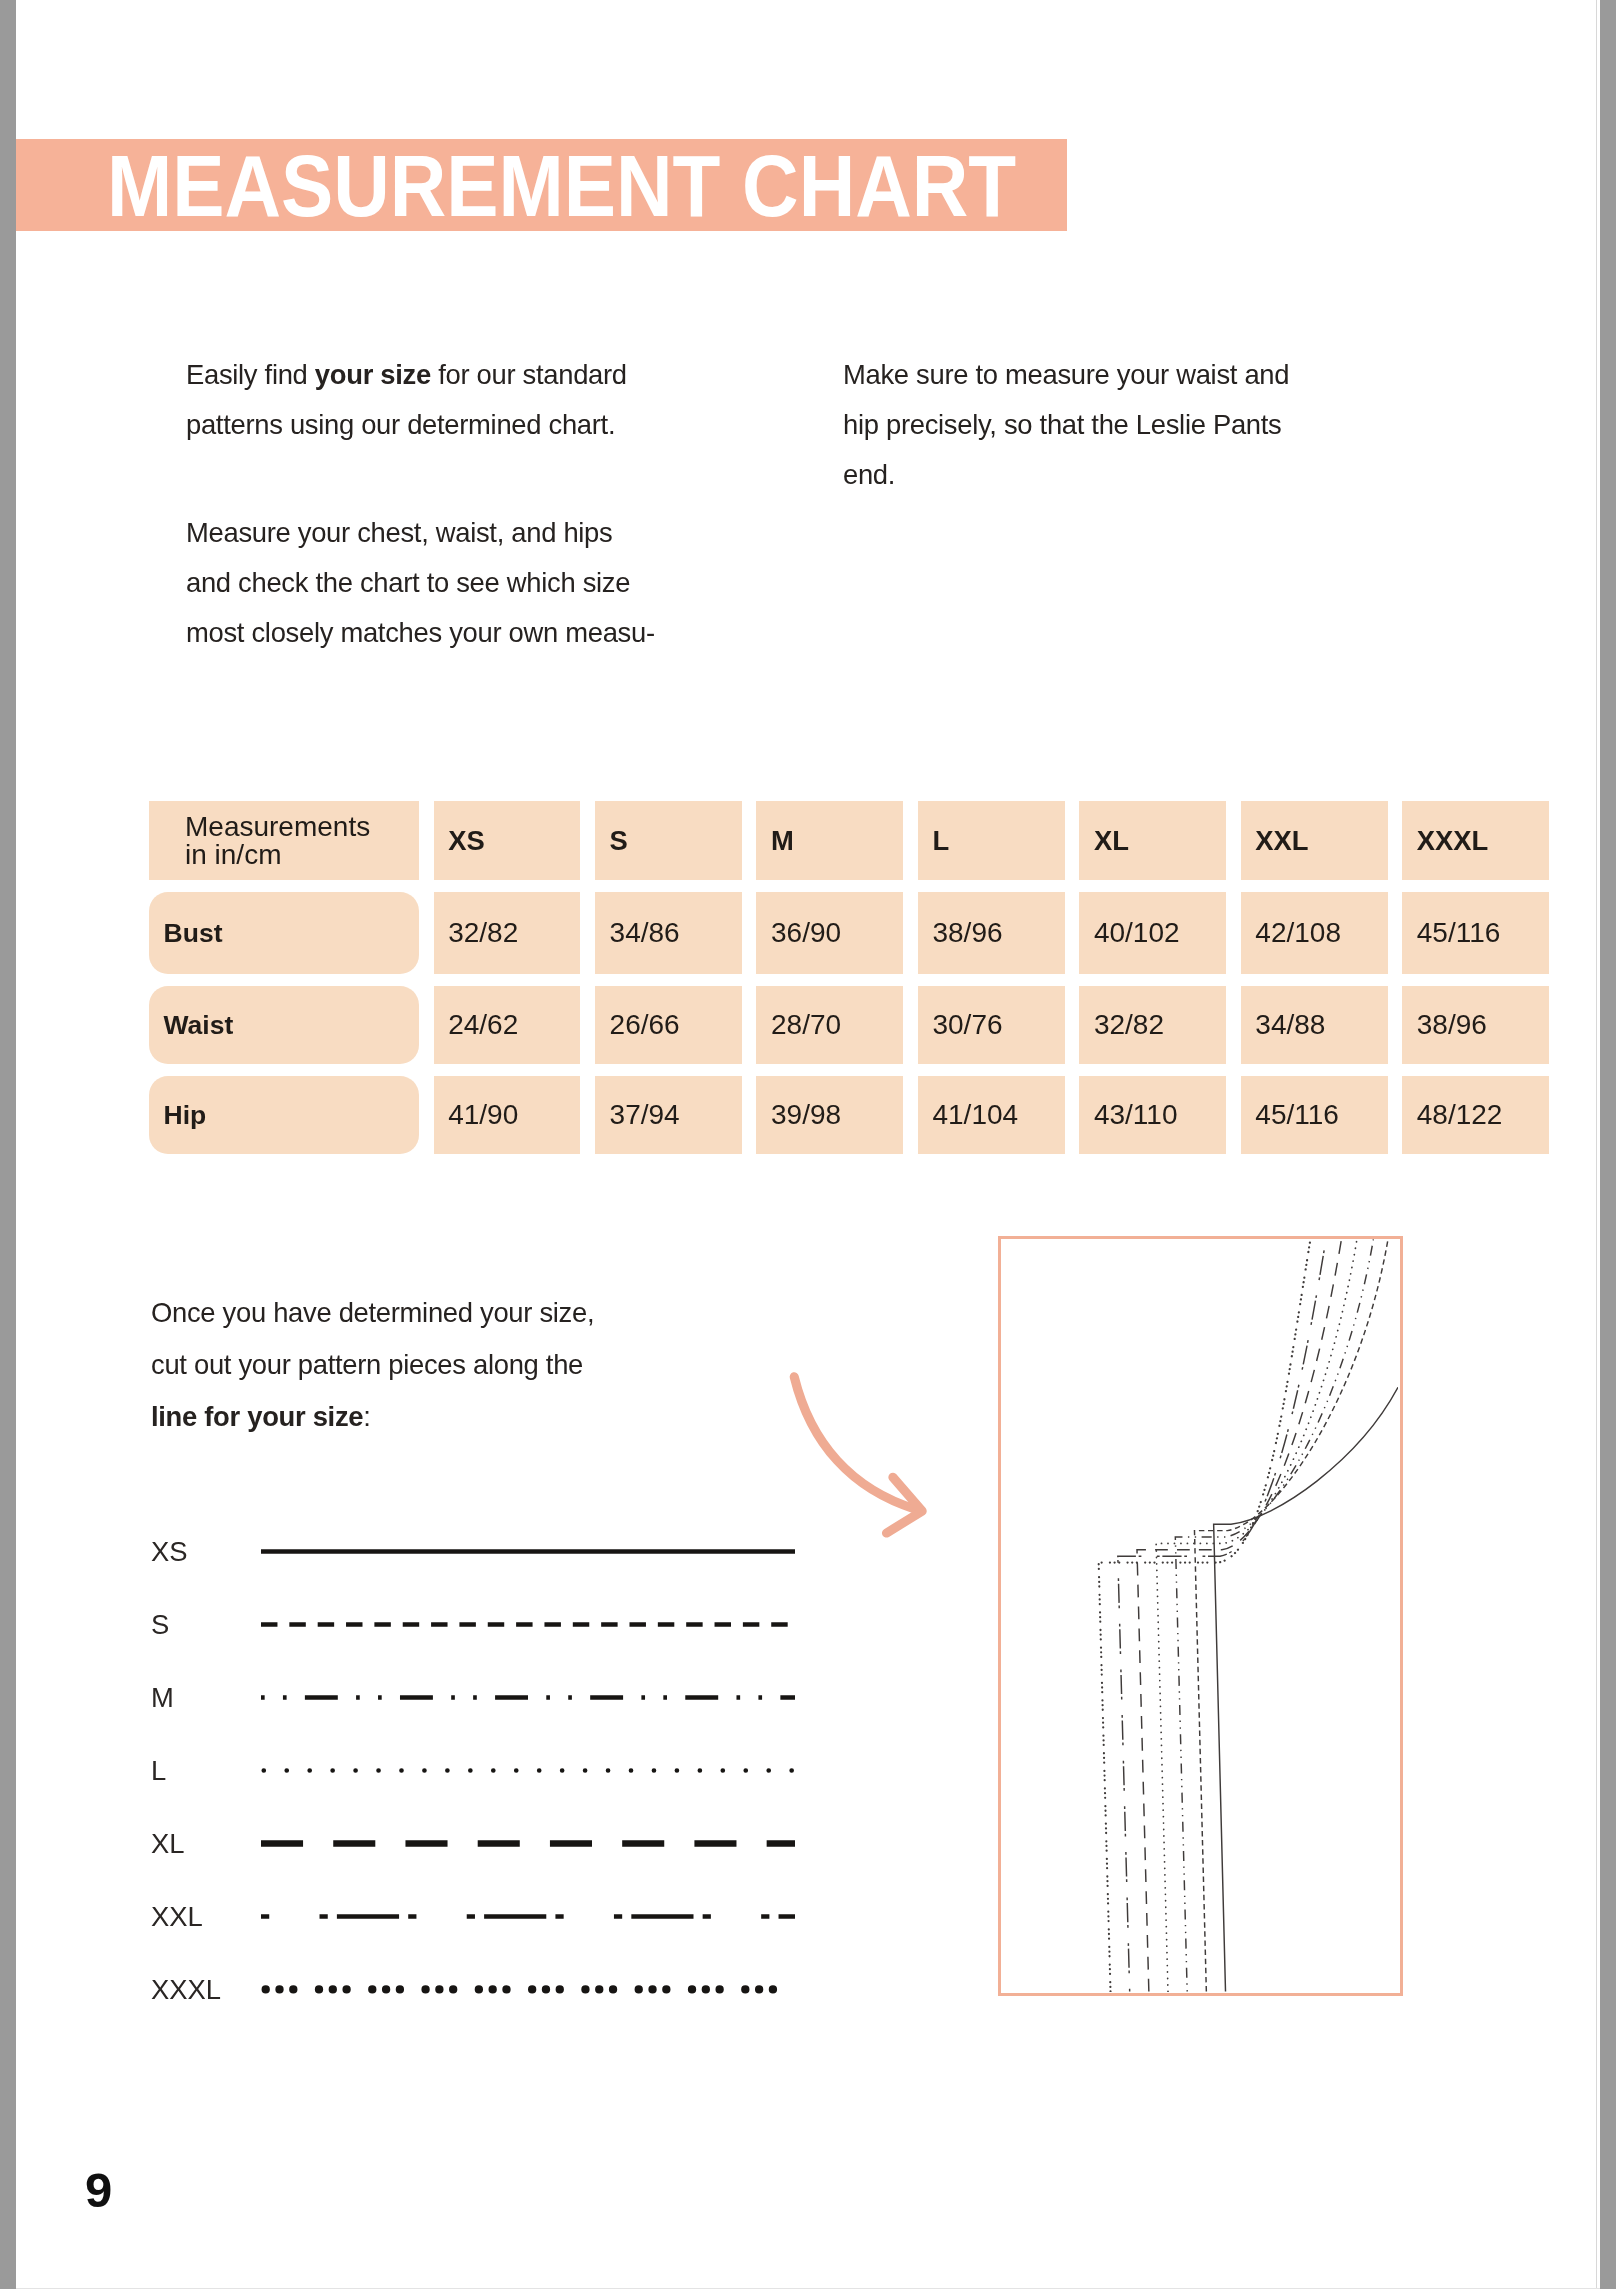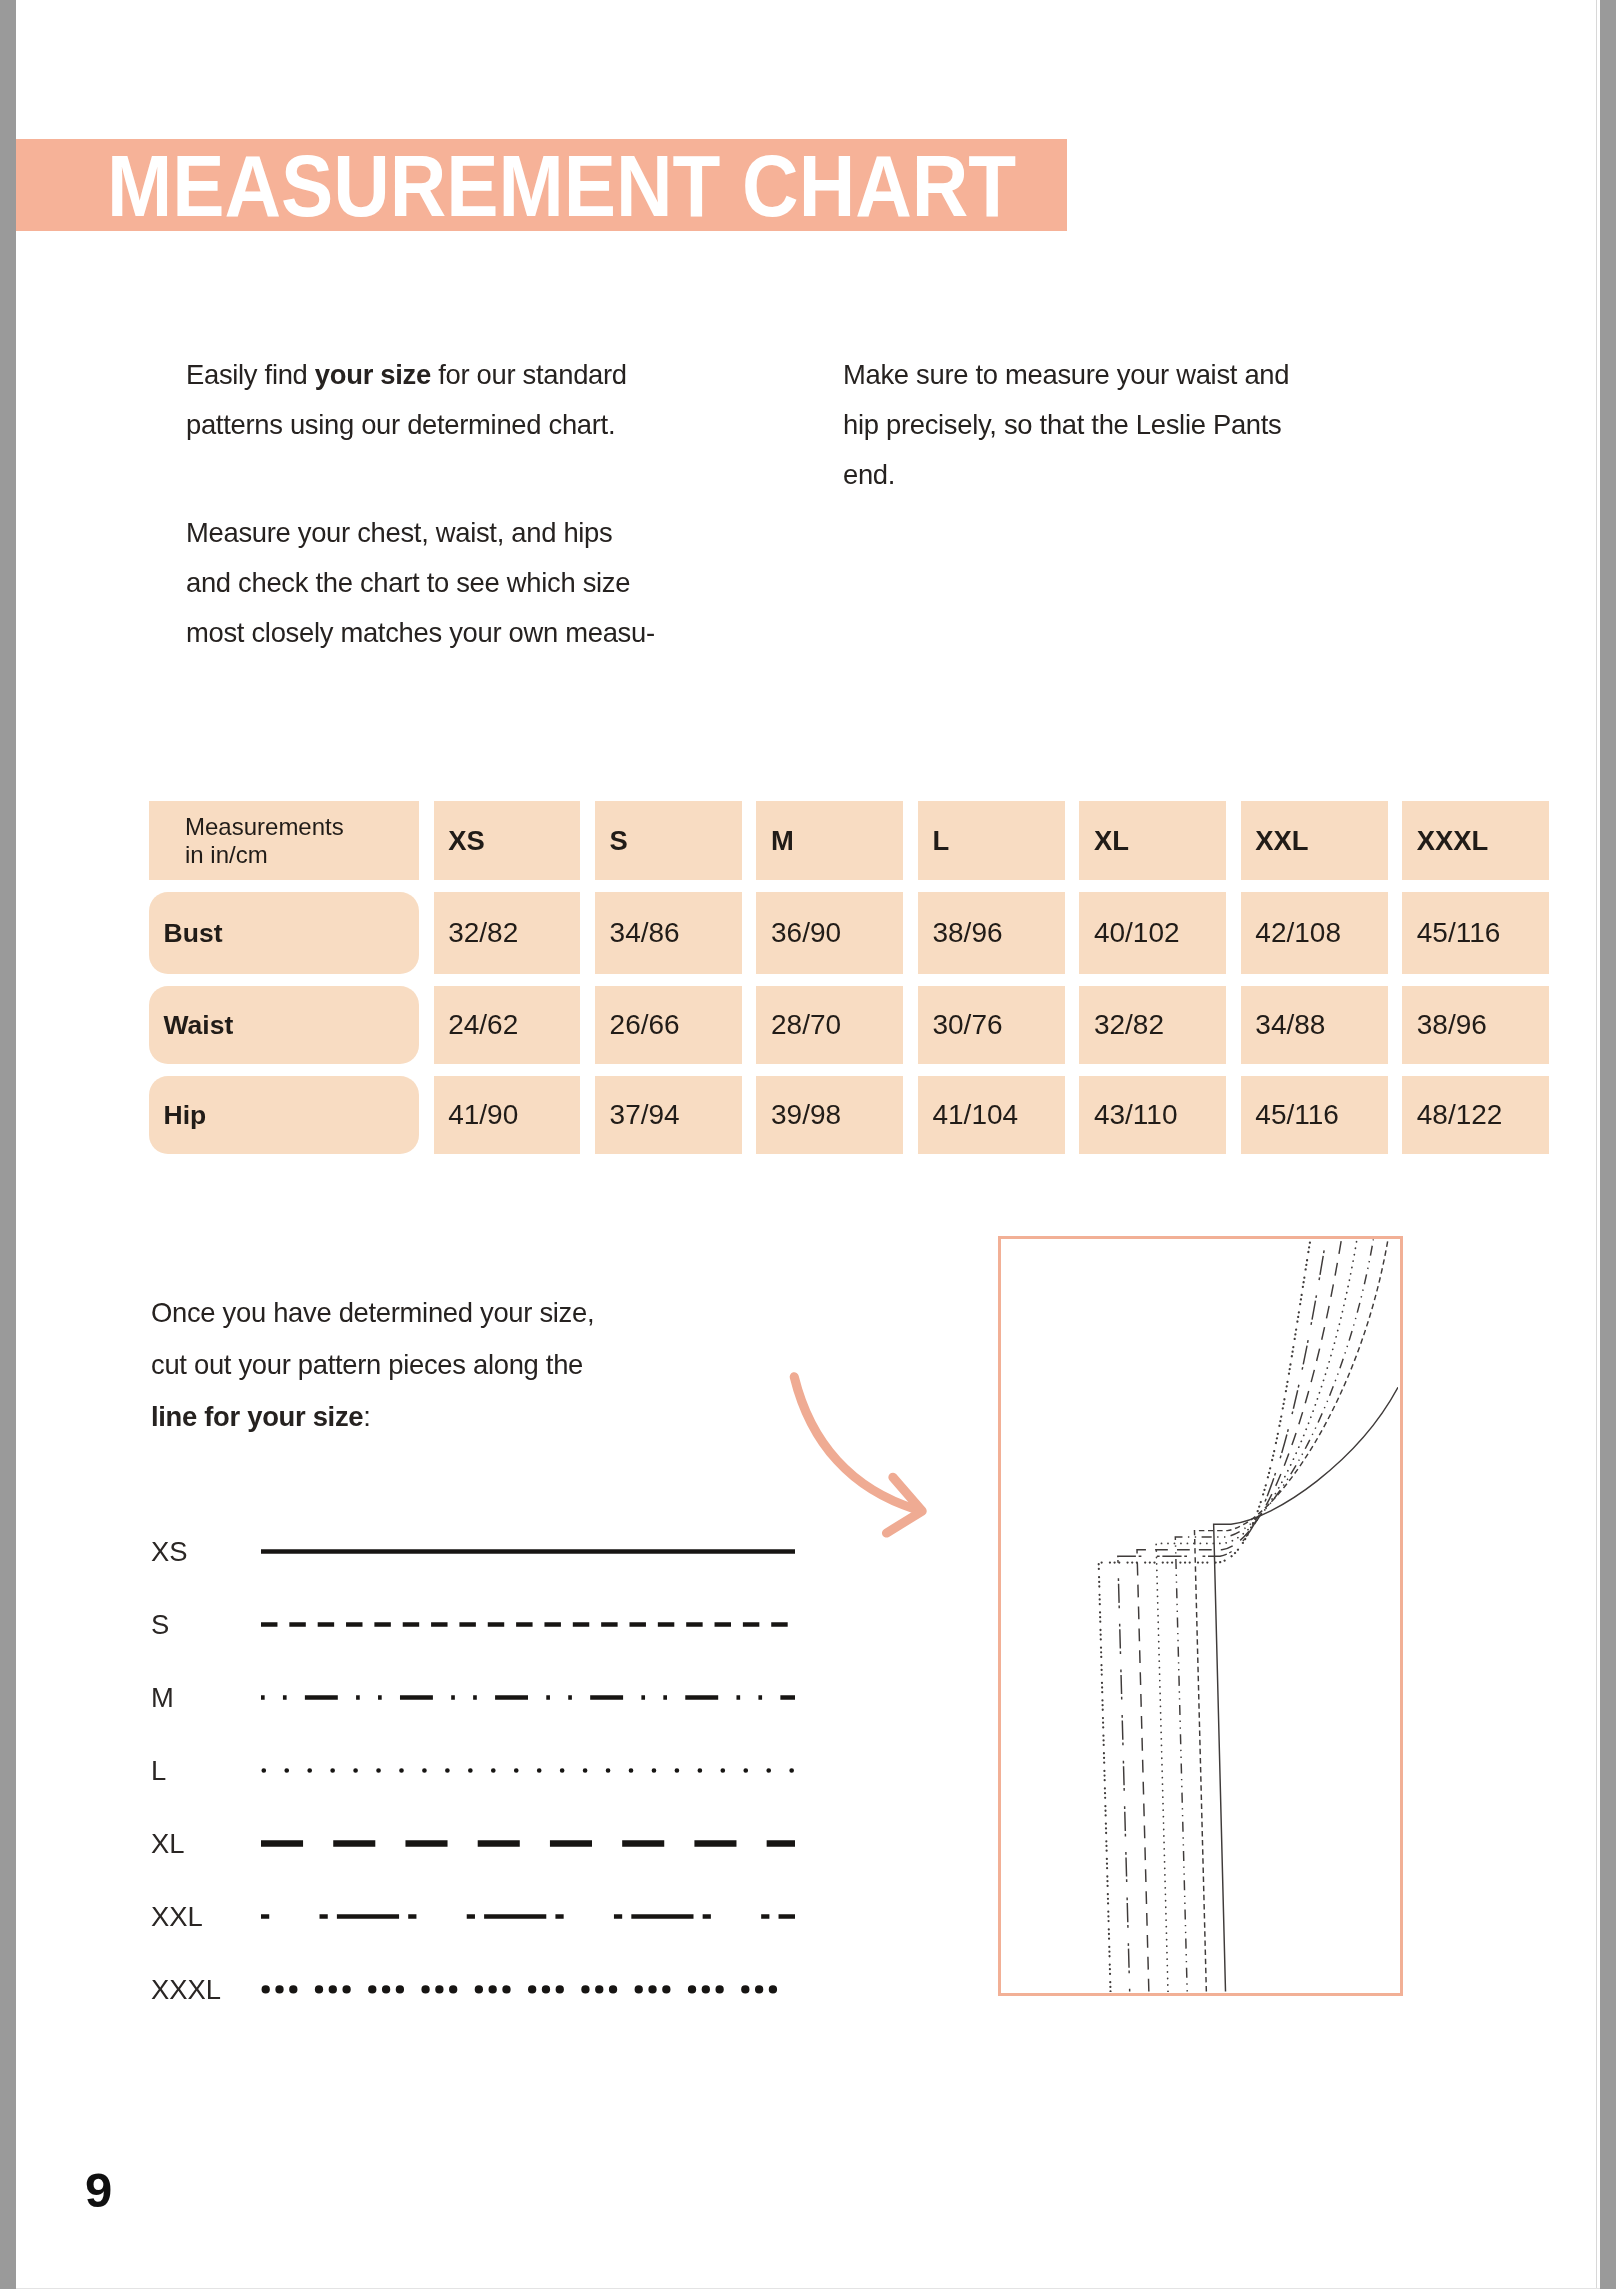--- a/index.html
+++ b/index.html
@@ -23,21 +23,21 @@
   
   .mtable{
     position:absolute; left:133px; top:801px; width:1400px;
     display:grid; grid-template-columns:270px repeat(7,1fr);
     grid-template-rows:79px 82px 78px 78px; column-gap:14.6px; row-gap:12px;
   }
   .cell{
     background:#f8dcc2; display:flex; flex-direction:column; justify-content:center;
     padding-left:14.6px; box-sizing:border-box; color:#211c18;
   }
-  .cell.hdr-label{font-size:24px; line-height:27.4px;padding-left:36px;}
+  .cell.hdr-label{font-size:28px; line-height:27.4px;padding-left:36px;}
   .cell.hdr-size{font-weight:bold; font-size:27.4px;}
   .cell.row-label{font-weight:bold; font-size:26.5px;border-radius:19px;}
   .cell.val{font-size:28px;}
   
   .cut-note{position:absolute; left:135px; top:1287px; font-size:27.4px; line-height:52px; letter-spacing:-0.3px;}
   .cut-note .line{white-space:nowrap;}
   
   .legend{position:absolute; left:135px; top:1515px;}
   .legend-row{display:flex; align-items:center; height:73px;}
   .legend-label{width:110px; font-size:27.4px; color:#2a2624;}

